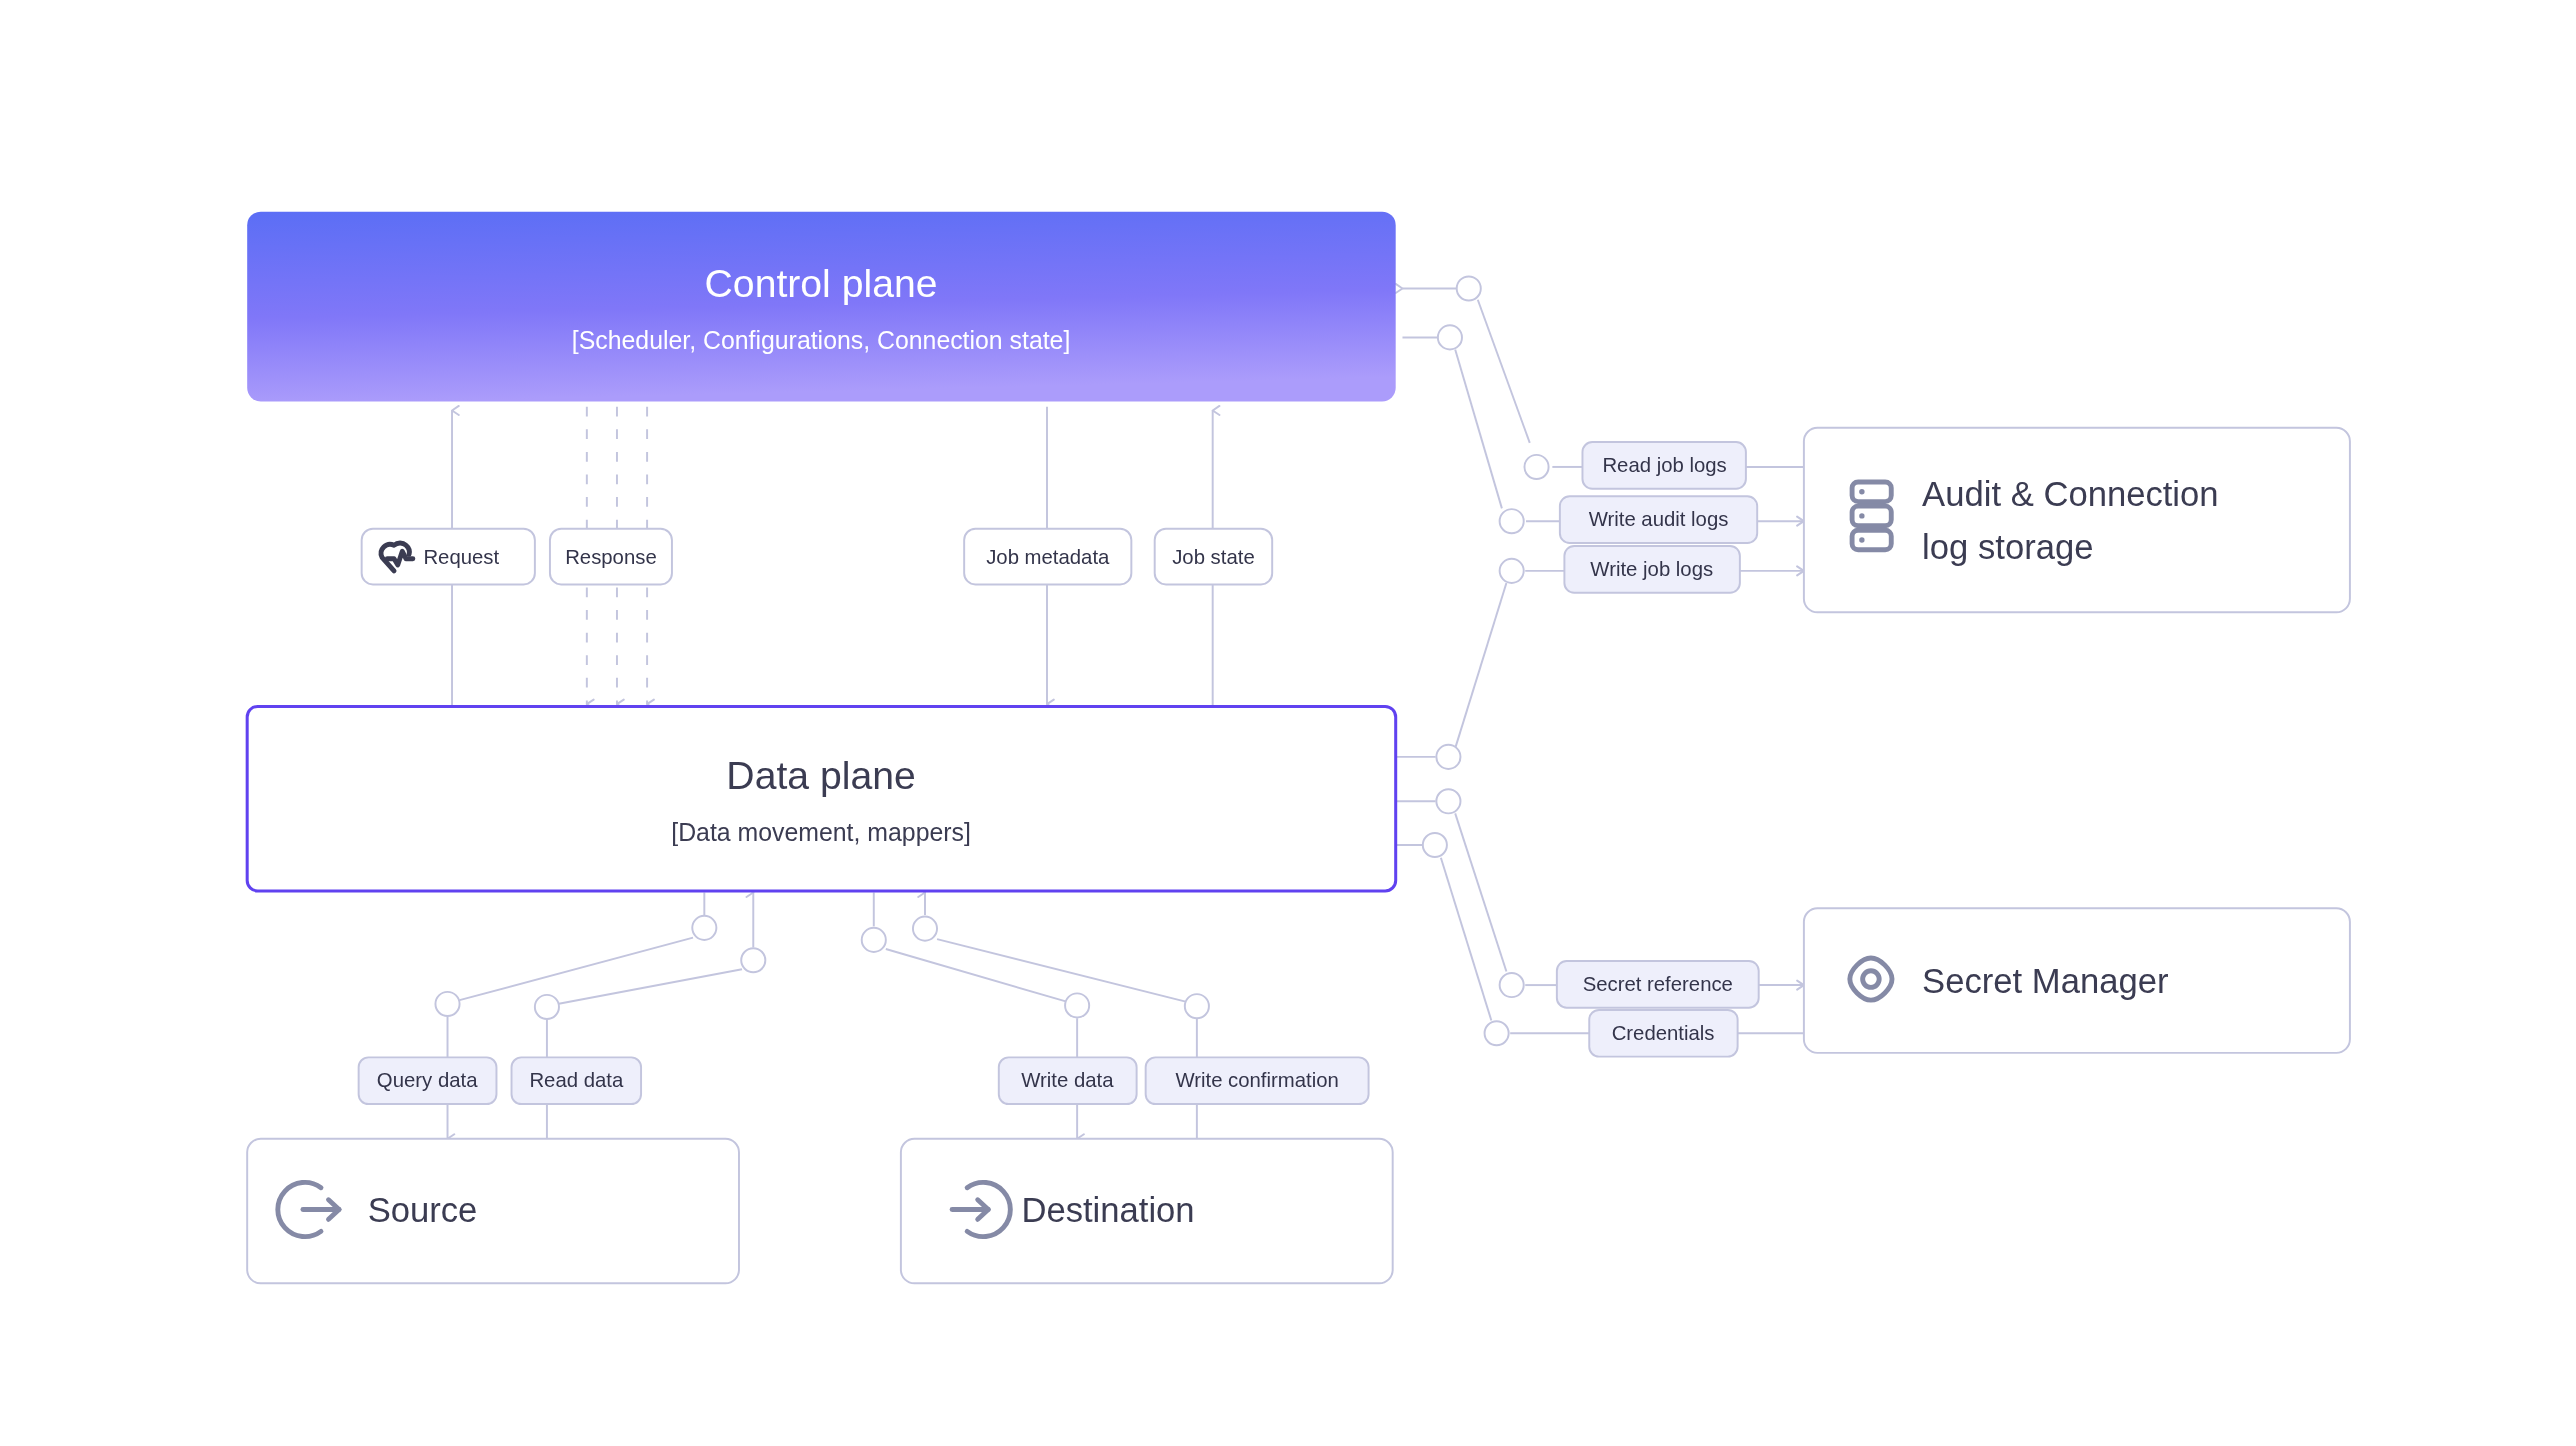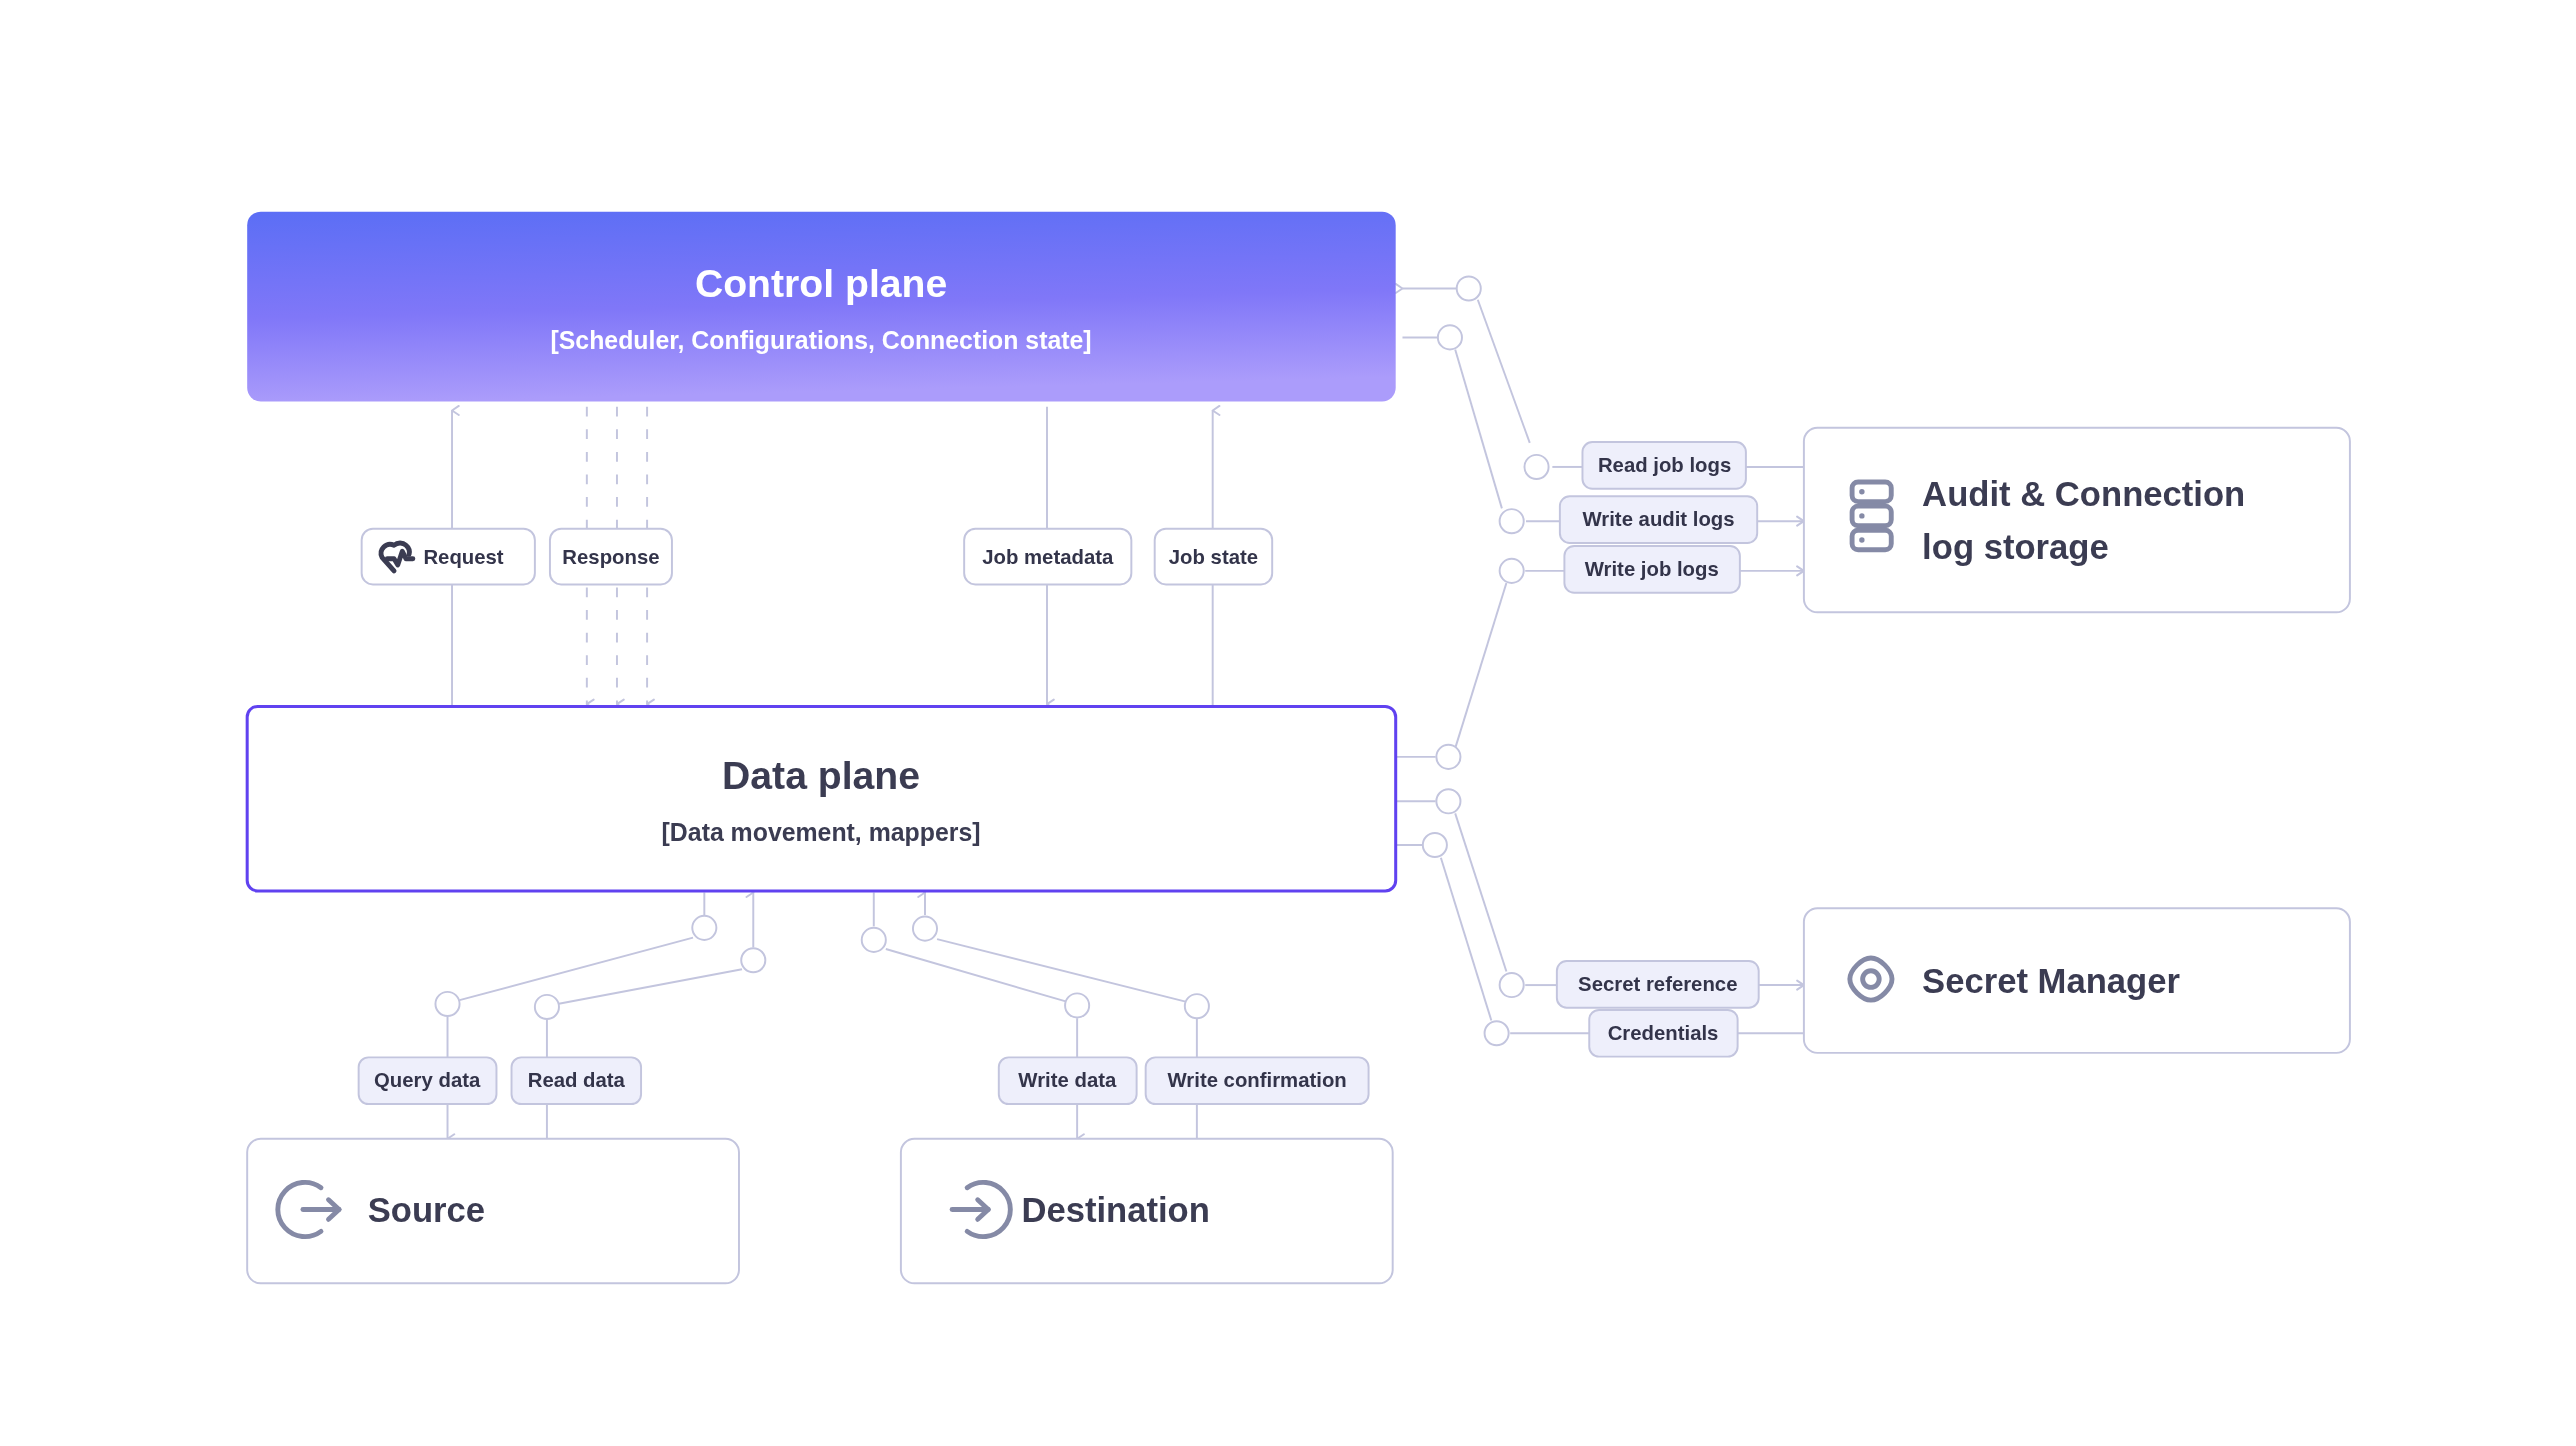--- a/index.html
+++ b/index.html
@@ -11,21 +11,20 @@
     width: 2576px;
     height: 1446px;
     font-family: "Liberation Sans", sans-serif;
     overflow: hidden;
   }
   #diagram-root {
     position: relative;
     width: 2576px;
     height: 1296px;
     background: #ffffff;
-    font-weight: bold;
   }
   svg.canvas {
     position: absolute;
     inset: 0;
     width: 2576px;
     height: 1446px;
   }
   .node-text-title {
     font-size: 46px;
     fill: #3b3c52;

